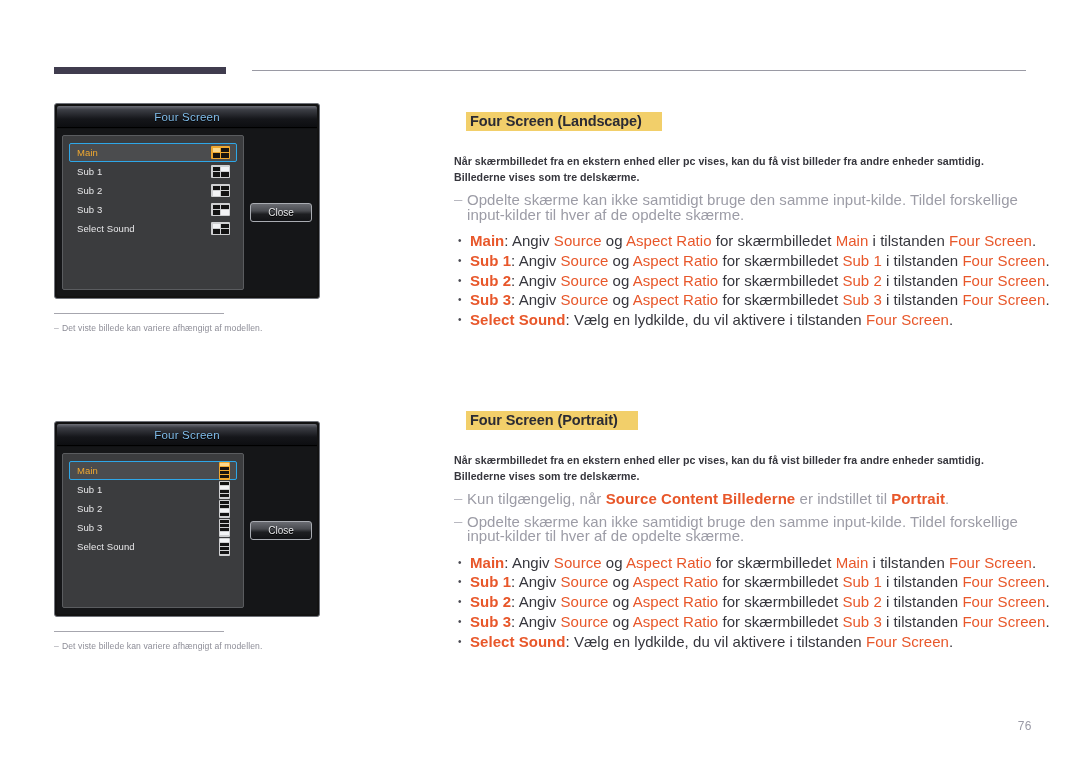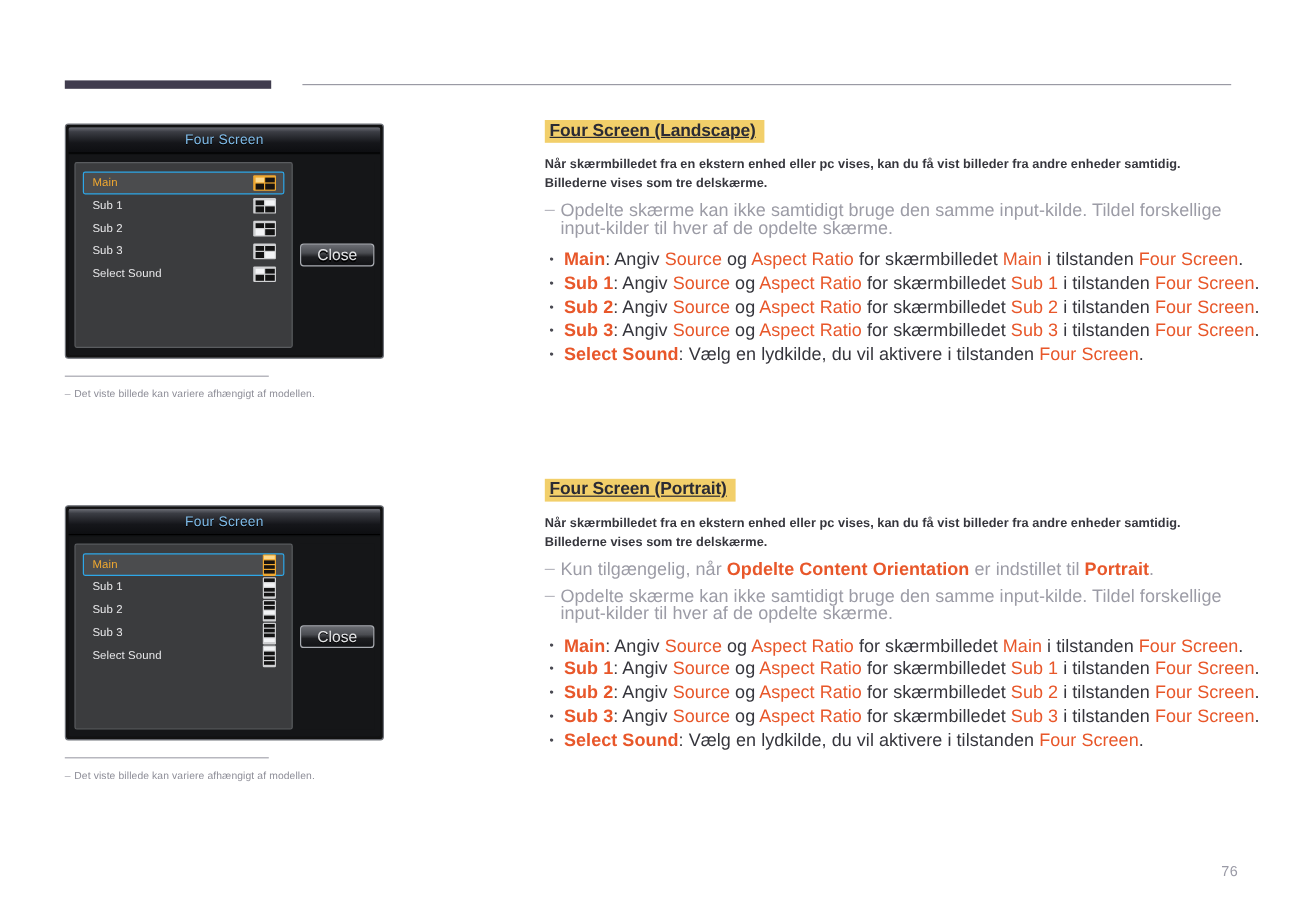--- a/index.html
+++ b/index.html
@@ -99,21 +99,21 @@
     border-color: #2ea7e8;
     background: #4b4c4e;
   }
   .osd-row.selected .lbl { color: #f0a830; }
   .close-btn {
     width: 62px; height: 19px;
     border-radius: 3px;
     border: 1px solid #a9acb2;
     background: linear-gradient(to bottom, #6a6c72 0%, #4a4c51 40%, #1d1e21 60%, #121316 100%);
     color: #e5e6e8;
-    font-size: 13px;
+    font-size: 10px;
     display: flex; align-items: center; justify-content: center;
     text-shadow: 0 1px 0 #000;
     text-align: right;
   }
 
   
   .ic-quad {
     width: 19px; height: 13px;
     display: grid;
     grid-template-columns: 1fr 1fr;
@@ -160,29 +160,28 @@
   }
   .cap-txt .dash { color: #a6a6ae; margin-right: 3px; }
 
   
   .col {
     position: absolute;
     left: 454px;
     width: 574px;
   }
   h2.sec {
-    margin: 0;
+    margin: 12px;
     display: inline-block;
     font-size: 14.5px;
     font-weight: bold;
     color: #2b2b33;
     background: #f2cf6a;
-    padding: 1px 7px 2px 4px;
+    padding: 1px 20px 2px 4px;
     letter-spacing: -.1px;
-    text-decoration: underline;
   }
   p.lead {
     margin: 10px 0 0 0;
     font-size: 10.6px;
     line-height: 16px;
     color: #36363d;
     letter-spacing: .05px;
     font-weight: bold;
   }
   .note {
@@ -399,21 +398,21 @@
       <li><span class="kb">Sub 3</span><span>: Angiv </span><span class="k">Source</span><span> og </span><span class="k">Aspect Ratio</span><span> for skærmbilledet </span><span class="k">Sub 3</span><span> i tilstanden </span><span class="k">Four Screen</span><span>.</span></li>
       <li><span class="kb">Select Sound</span><span>: Vælg en lydkilde, du vil aktivere i tilstanden </span><span class="k">Four Screen</span><span>.</span></li>
     </ul>
   </div>
 
   <div class="col" style="top:399px;">
     <h2 class="sec">Four Screen (Portrait)</h2>
     <p class="lead">Når skærmbilledet fra en ekstern enhed eller pc vises, kan du få vist billeder fra andre enheder samtidig. Billederne vises som tre delskærme.</p>
 
     <div class="note">
-      <span>Kun tilgængelig, når </span><span class="k">Opdelte Content Orientation</span><span> er indstillet til </span><span class="k">Portrait</span><span>.</span>
+      <span>Kun tilgængelig, når </span><span class="k">Source Content Billederne</span><span> er indstillet til </span><span class="k">Portrait</span><span>.</span>
     </div>
 
     <div class="note">
       <span>Opdelte skærme kan ikke samtidigt bruge den samme input-kilde. Tildel forskellige input-kilder til hver af de opdelte skærme.</span>
     </div>
 
     <ul class="bul">
       <li><span class="kb">Main</span><span>: Angiv </span><span class="k">Source</span><span> og </span><span class="k">Aspect Ratio</span><span> for skærmbilledet </span><span class="k">Main</span><span> i tilstanden </span><span class="k">Four Screen</span><span>.</span></li>
       <li><span class="kb">Sub 1</span><span>: Angiv </span><span class="k">Source</span><span> og </span><span class="k">Aspect Ratio</span><span> for skærmbilledet </span><span class="k">Sub 1</span><span> i tilstanden </span><span class="k">Four Screen</span><span>.</span></li>
       <li><span class="kb">Sub 2</span><span>: Angiv </span><span class="k">Source</span><span> og </span><span class="k">Aspect Ratio</span><span> for skærmbilledet </span><span class="k">Sub 2</span><span> i tilstanden </span><span class="k">Four Screen</span><span>.</span></li>

